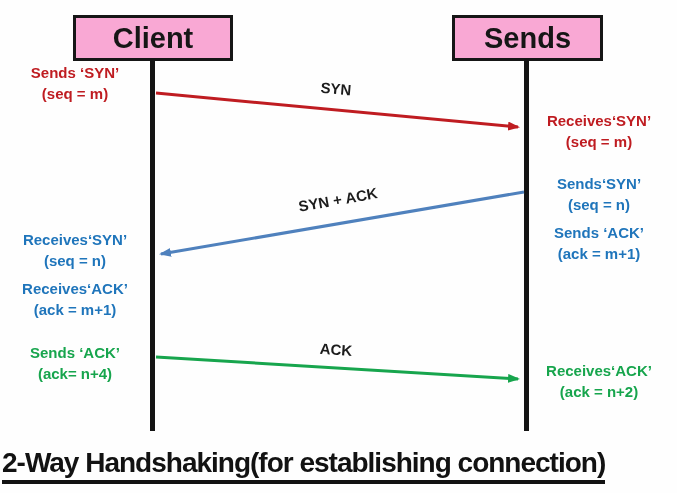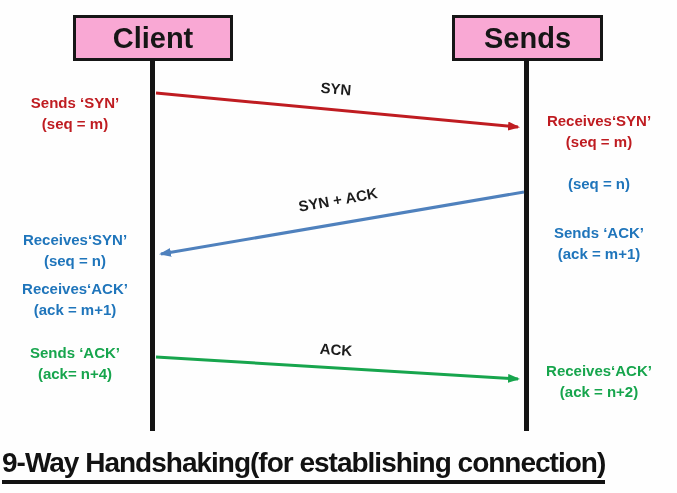--- a/index.html
+++ b/index.html
@@ -51,21 +51,21 @@
   .note {
     position: absolute;
     font-size: 15px;
     font-weight: bold;
     line-height: 21px;
     text-align: center;
     white-space: nowrap;
   }
   .note-left  { left: 5px;   width: 140px; }
   .note-right { left: 543px; width: 112px; }
-  #note-c1 { top: 92px; }
+  #note-c1 { top: 62px; }
   #note-c2 { top: 229px; }
   #note-c3 { top: 278px; }
   #note-c4 { top: 342px; }
   #note-s1 { top: 110px; }
   #note-s2 { top: 173px; }
   #note-s3 { top: 222px; }
   #note-s4 { top: 360px; }
   #title-bar {
     position: absolute;
     left: 2px;
@@ -134,28 +134,29 @@
   <div class="note note-left" id="note-c4" style="color: rgb(23, 165, 77);">
     <div>Sends ‘ACK’</div>
     <div>(ack= n+4)</div>
   </div>
 
   <div class="note note-right" id="note-s1" style="color: rgb(191, 28, 33);">
     <div>Receives‘SYN’</div>
     <div>(seq = m)</div>
   </div>
   <div class="note note-right" id="note-s2" style="color: rgb(31, 117, 187);">
+    <div>Sends‘SYN’</div>
     <div>(seq = n)</div>
   </div>
   <div class="note note-right" id="note-s3" style="color: rgb(31, 117, 187);">
     <div>Sends ‘ACK’</div>
     <div>(ack = m+1)</div>
   </div>
   <div class="note note-right" id="note-s4" style="color: rgb(23, 165, 77);">
     <div>Receives‘ACK’</div>
     <div>(ack = n+2)</div>
   </div>
 
   <div id="title-bar">
-    <span id="diagram-title">9-Way Handshaking(for establishing connection)</span>
+    <span id="diagram-title">2-Way Handshaking(for establishing connection)</span>
   </div>
 
 </div>
 
 </body></html>

